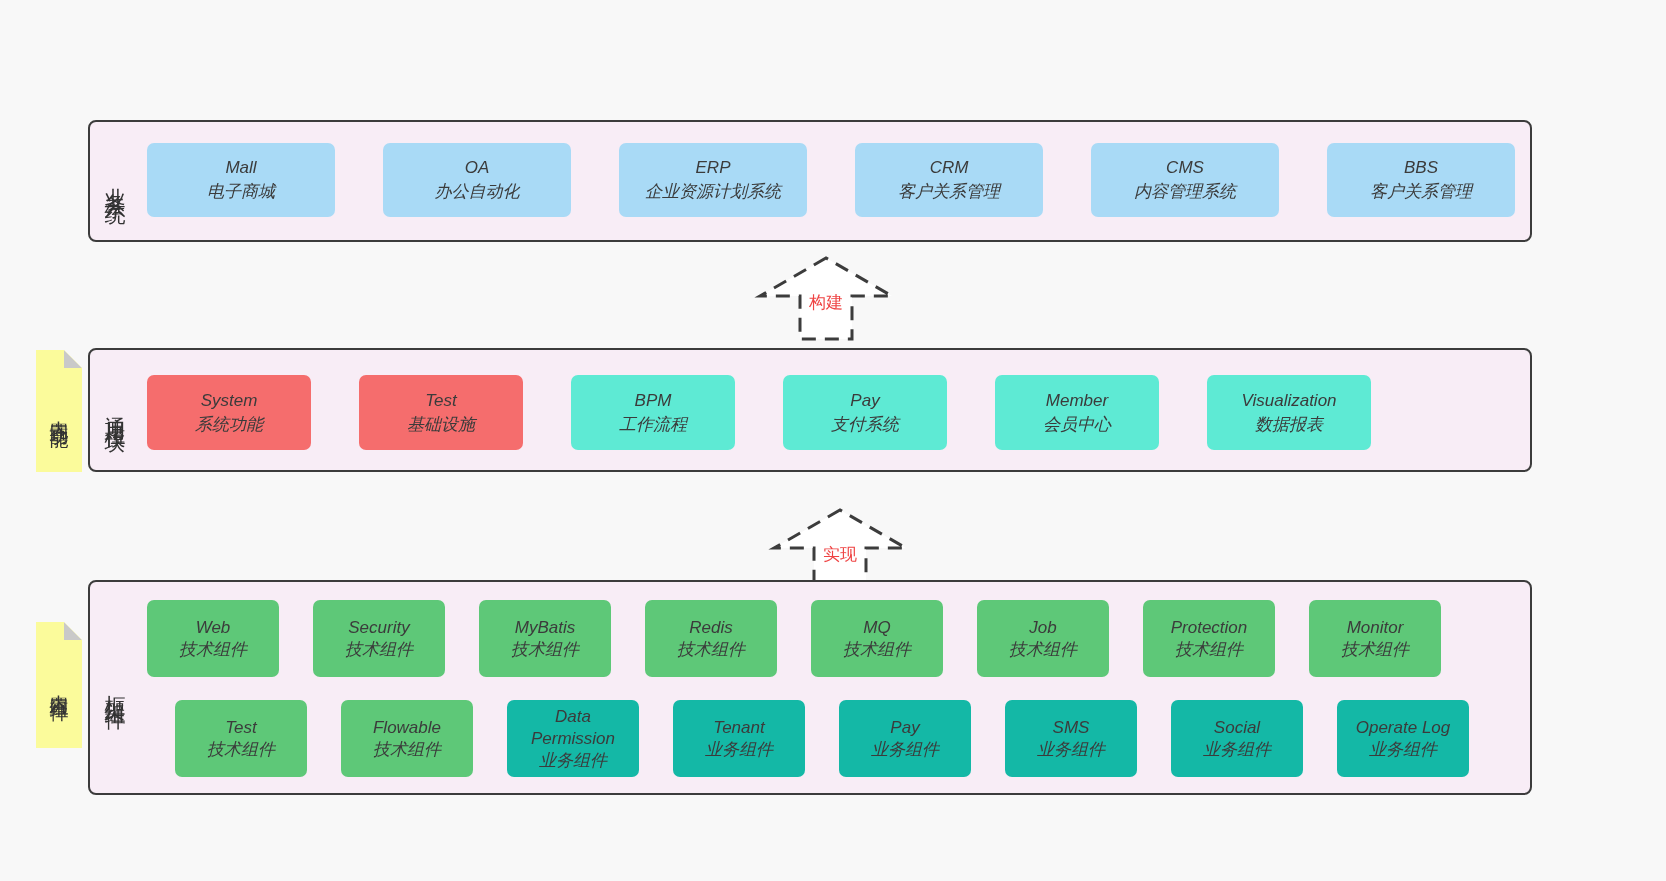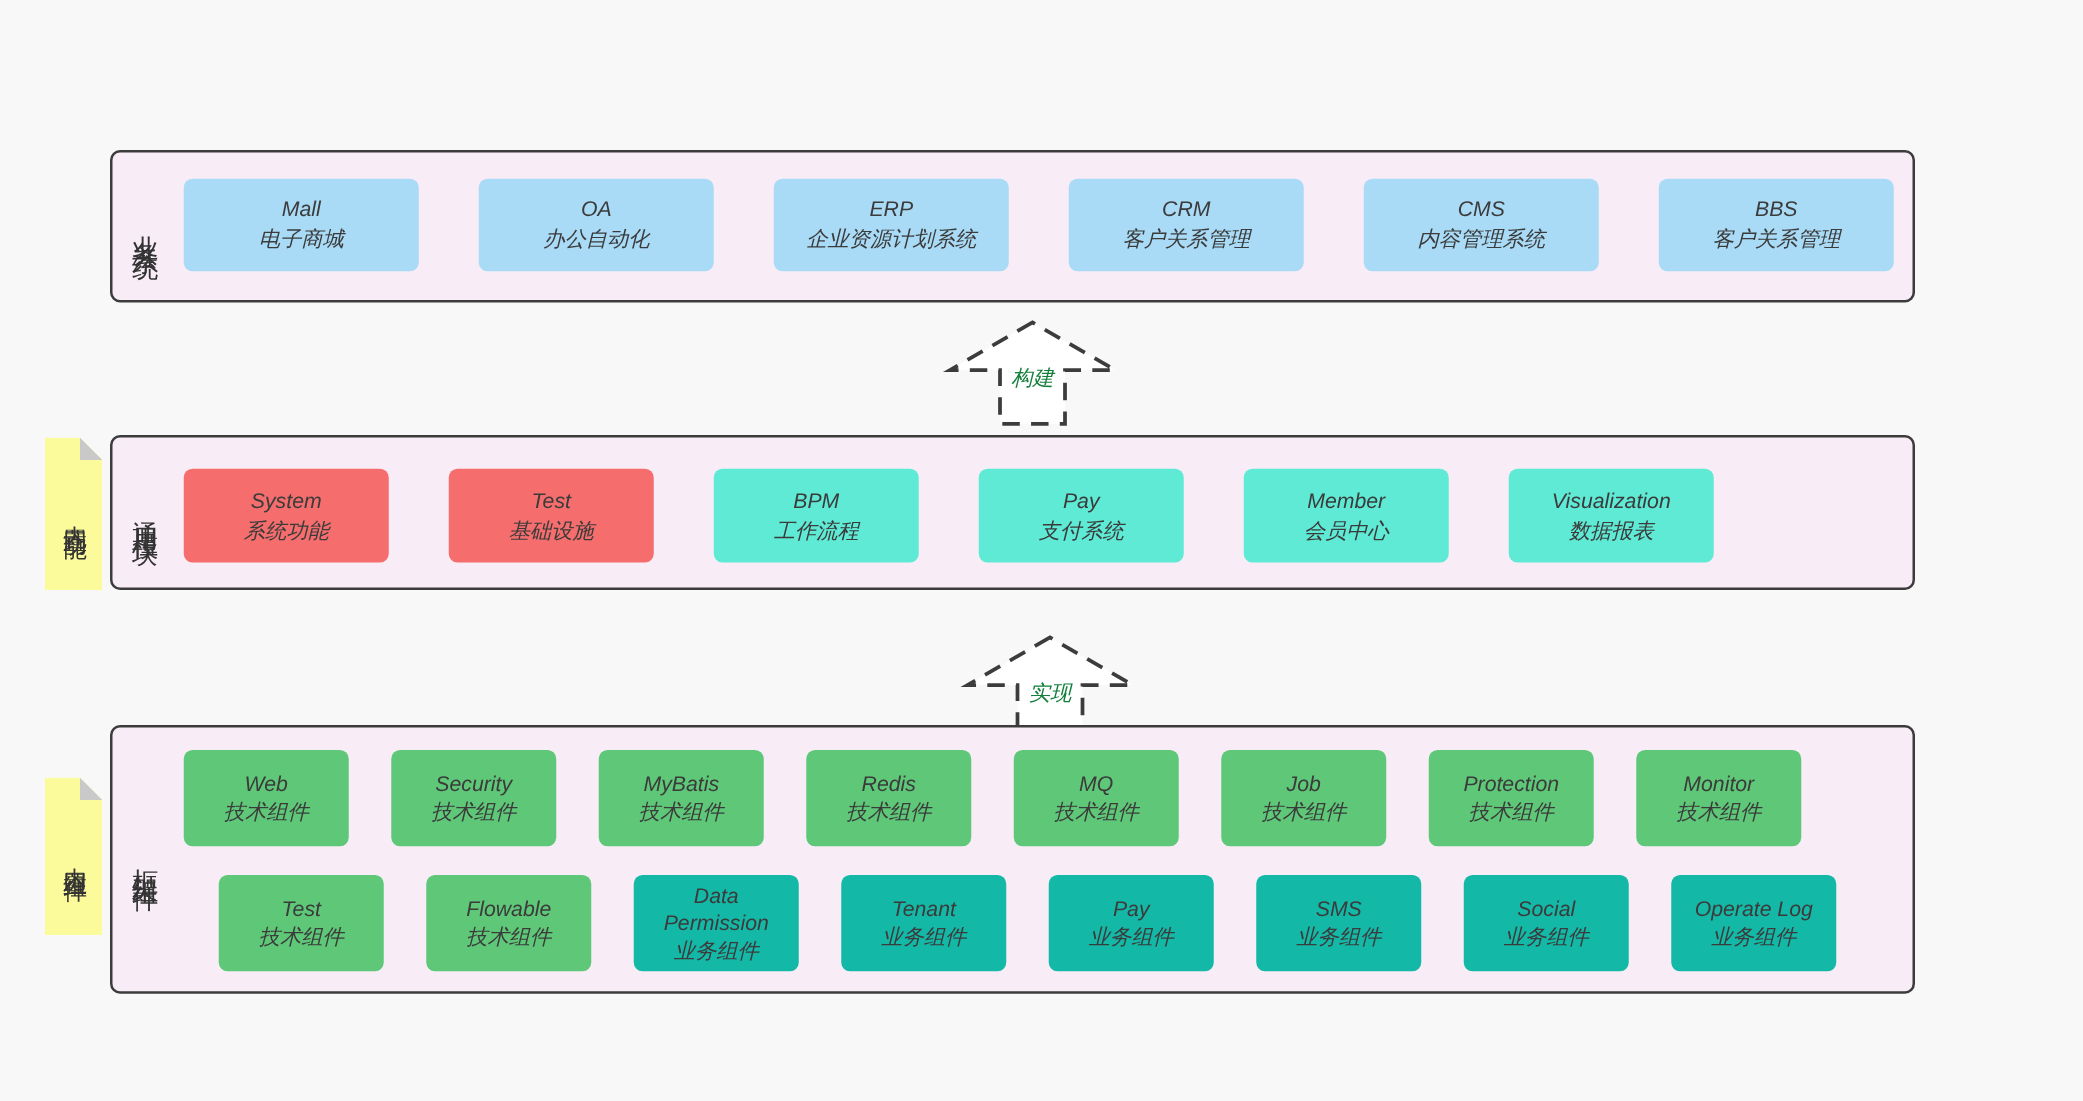--- a/index.html
+++ b/index.html
@@ -53,21 +53,21 @@
   .sticky .vtext{
     writing-mode:vertical-rl;text-orientation:upright;
     font-size:19px;letter-spacing:3px;color:#333;
   }
   .arrow{position:absolute;width:150px;height:88px;}
   #arrow1{left:751px;top:255px;}
   #arrow2{left:765px;top:507px;}
   .arrow svg{position:absolute;left:0;top:0;}
   .arrow .alabel{
     position:absolute;left:50%;top:36px;transform:translateX(-50%);
-    background:#ffffff;font-size:17px;padding:0 3px;color:#15803d;font-style:italic;
+    background:#ffffff;font-size:17px;padding:0 3px;color:#ef4444;
   }
 </style>
 </head>
 <body>
 
 <div class="band" id="band1">
   <div class="vlabel">业务系统</div>
   <div class="row">
     <div class="box blue">
       <div>Mall</div>

